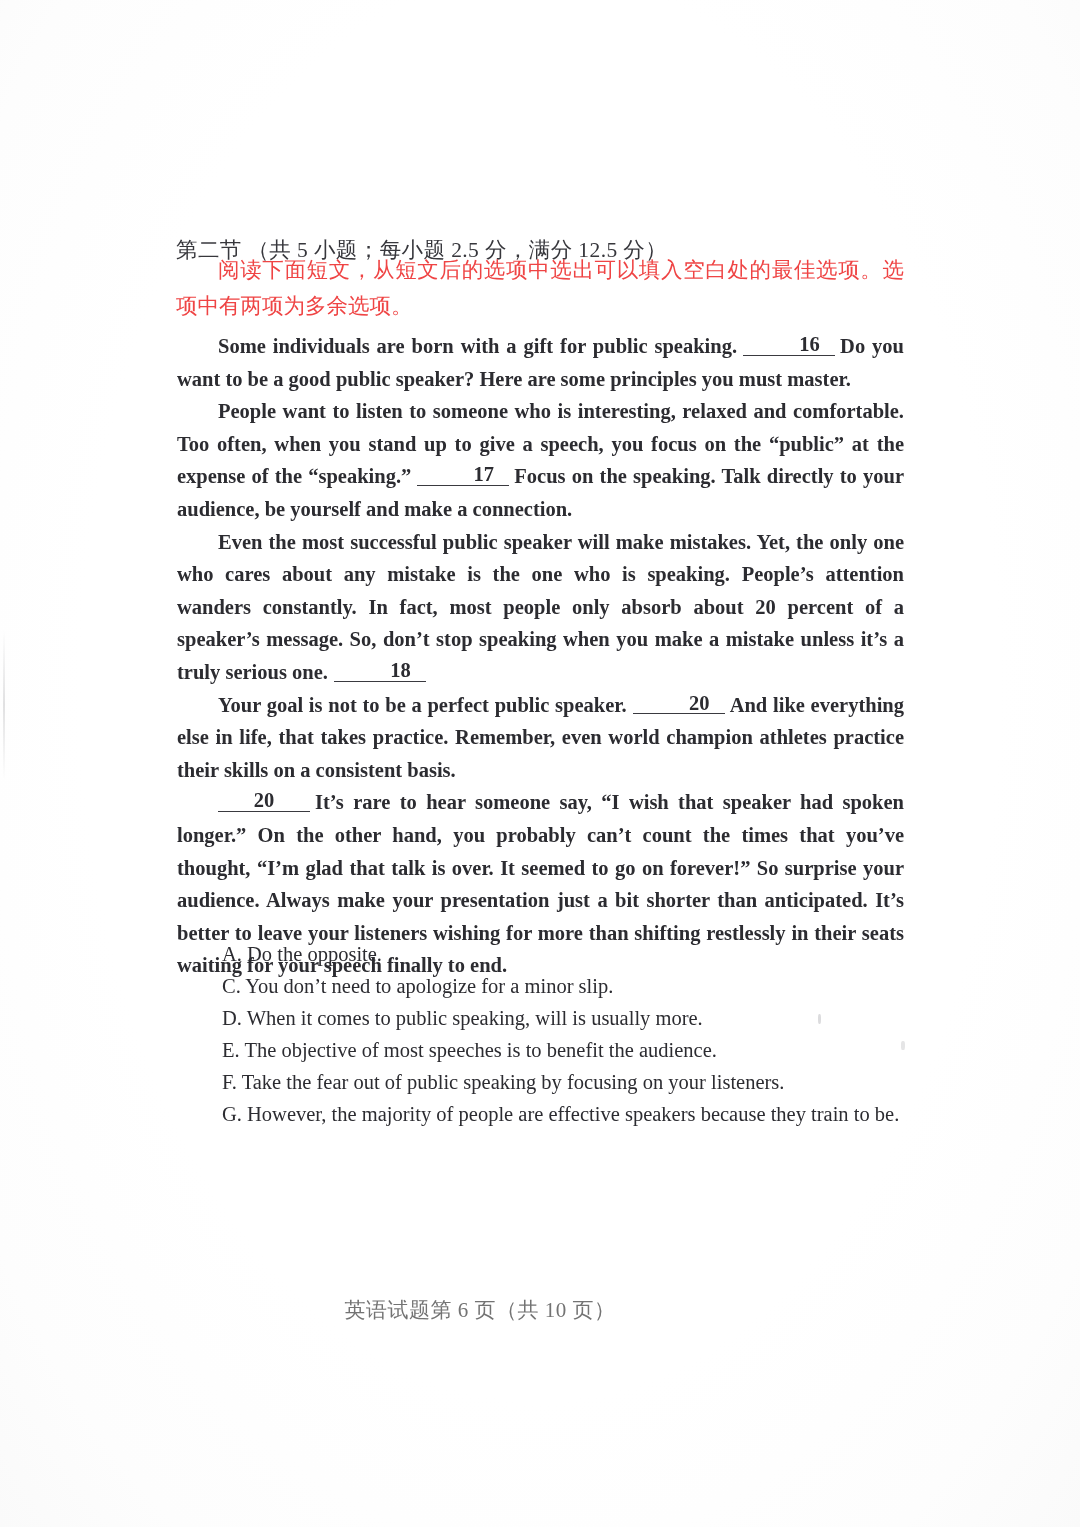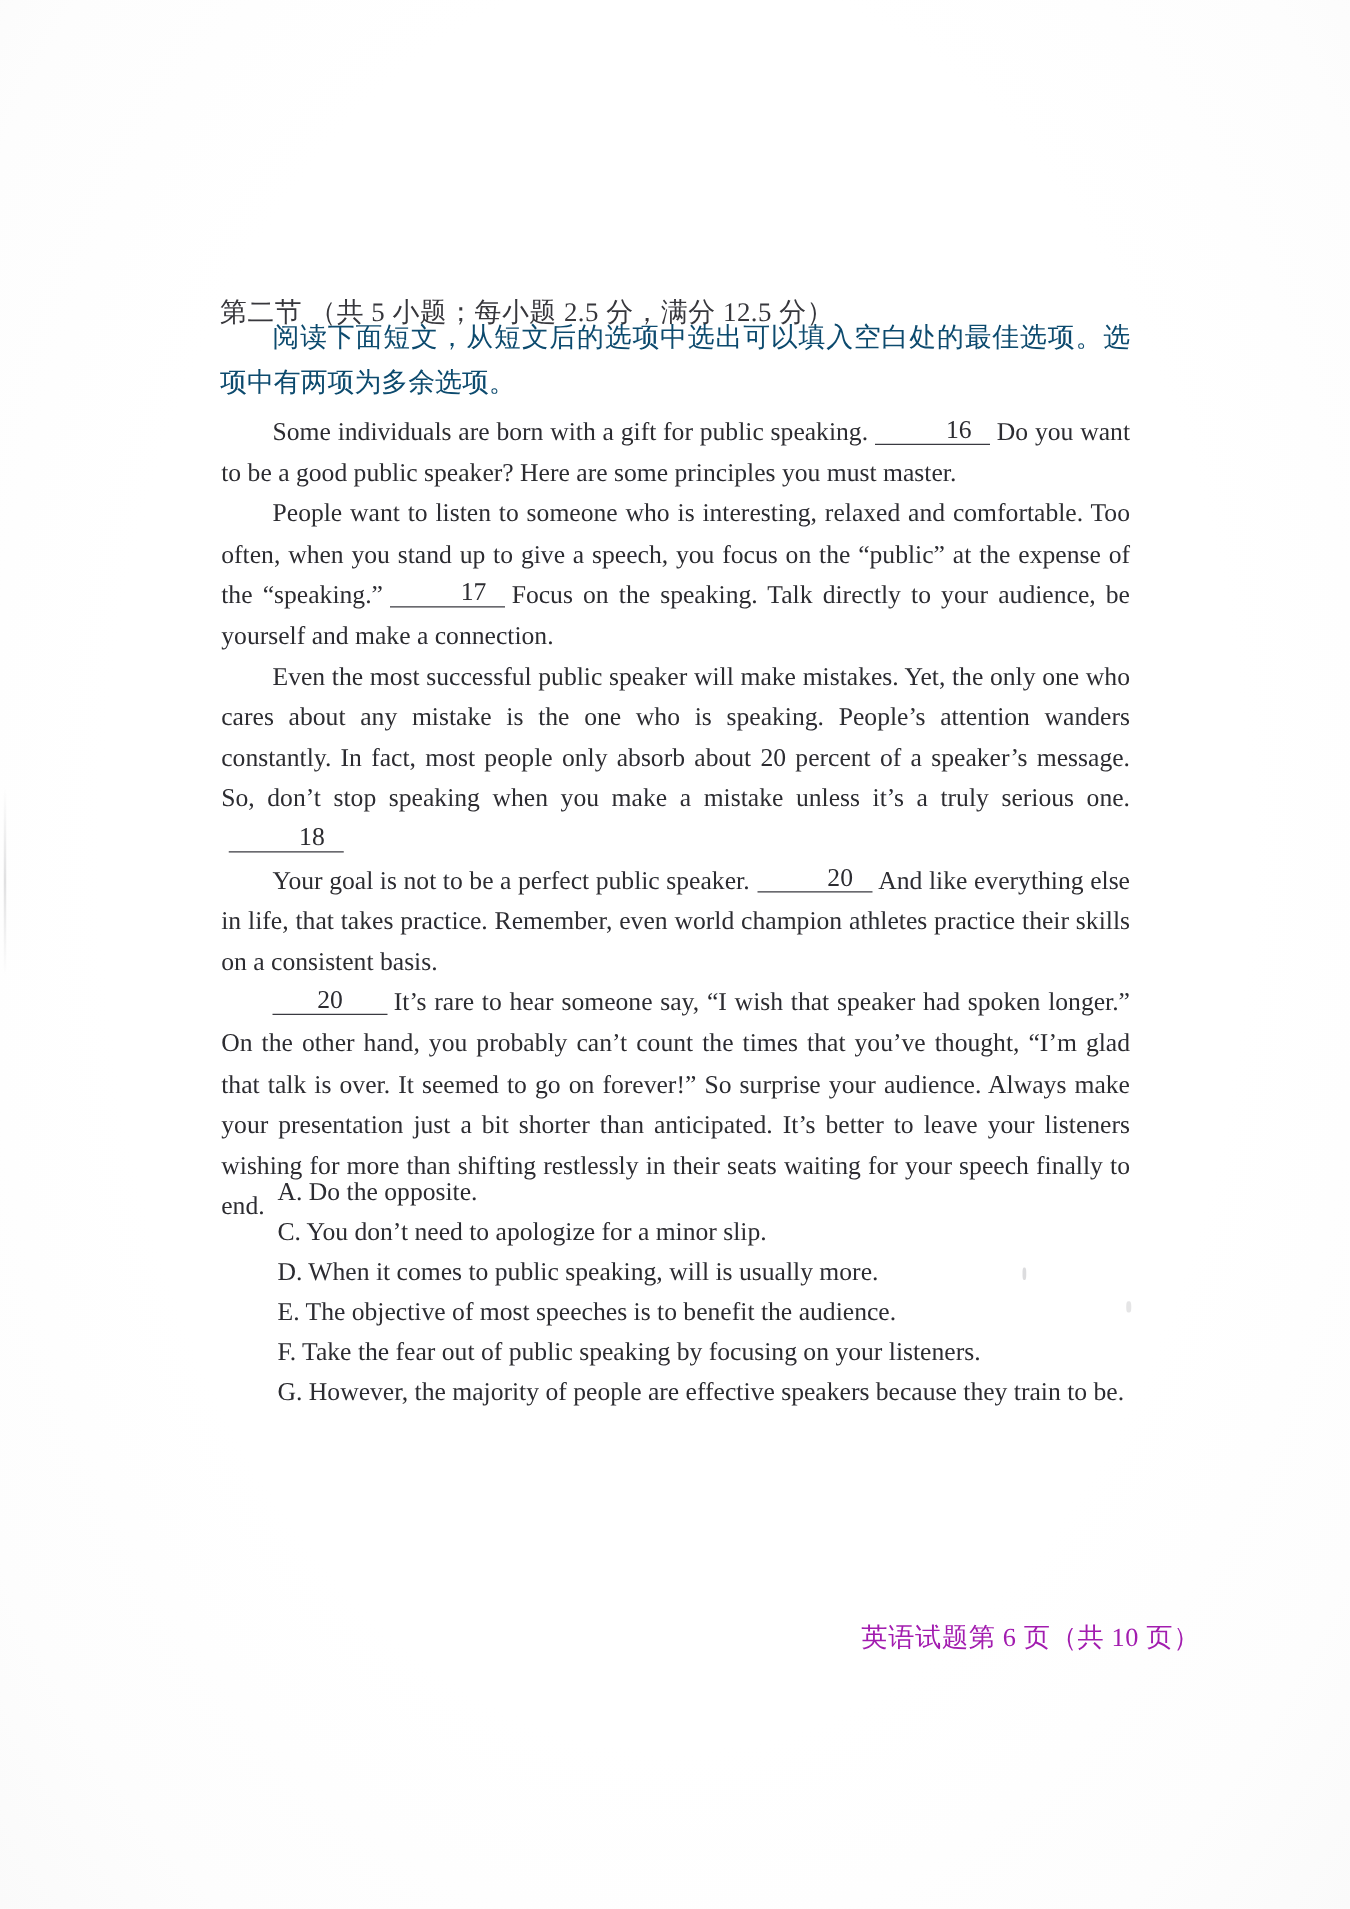--- a/index.html
+++ b/index.html
@@ -78,33 +78,34 @@
   .directions {
     position: absolute;
     left: 176px;
     top: 252px;
     width: 728px;
     font-size: 21.5px;
     line-height: 36px;
     text-align: justify;
     text-justify: inter-character;
     text-indent: 42px;
-    color: #0c4a6e;
+    color: #ef4444;
   }
 
   
   .passage {
     position: absolute;
     left: 177px;
     top: 330px;
     width: 727px;
     font-size: 20.5px;
     line-height: 32.6px;
     text-align: justify;
     color: #2c2c31;
+    font-weight: bold;
   }
   .passage p {
     margin: 0;
     text-indent: 41px;
   }
   .passage p.no-indent {
     text-indent: 0;
   }
 
   
@@ -136,24 +137,24 @@
   .options .opt {
     white-space: nowrap;
   }
 
   
   .footer {
     position: absolute;
     left: 0;
     top: 1296px;
     width: 960px;
-    text-align: right;
+    text-align: center;
     font-size: 21px;
     letter-spacing: 0.5px;
-    color: #a21caf;
+    color: #737373;
   }
 </style>
 </head>
 <body>
 
 <div class="paper"></div>
 <div class="scan-streak"></div>
 <div class="scan-speck-a"></div>
 <div class="scan-speck-b"></div>
 

